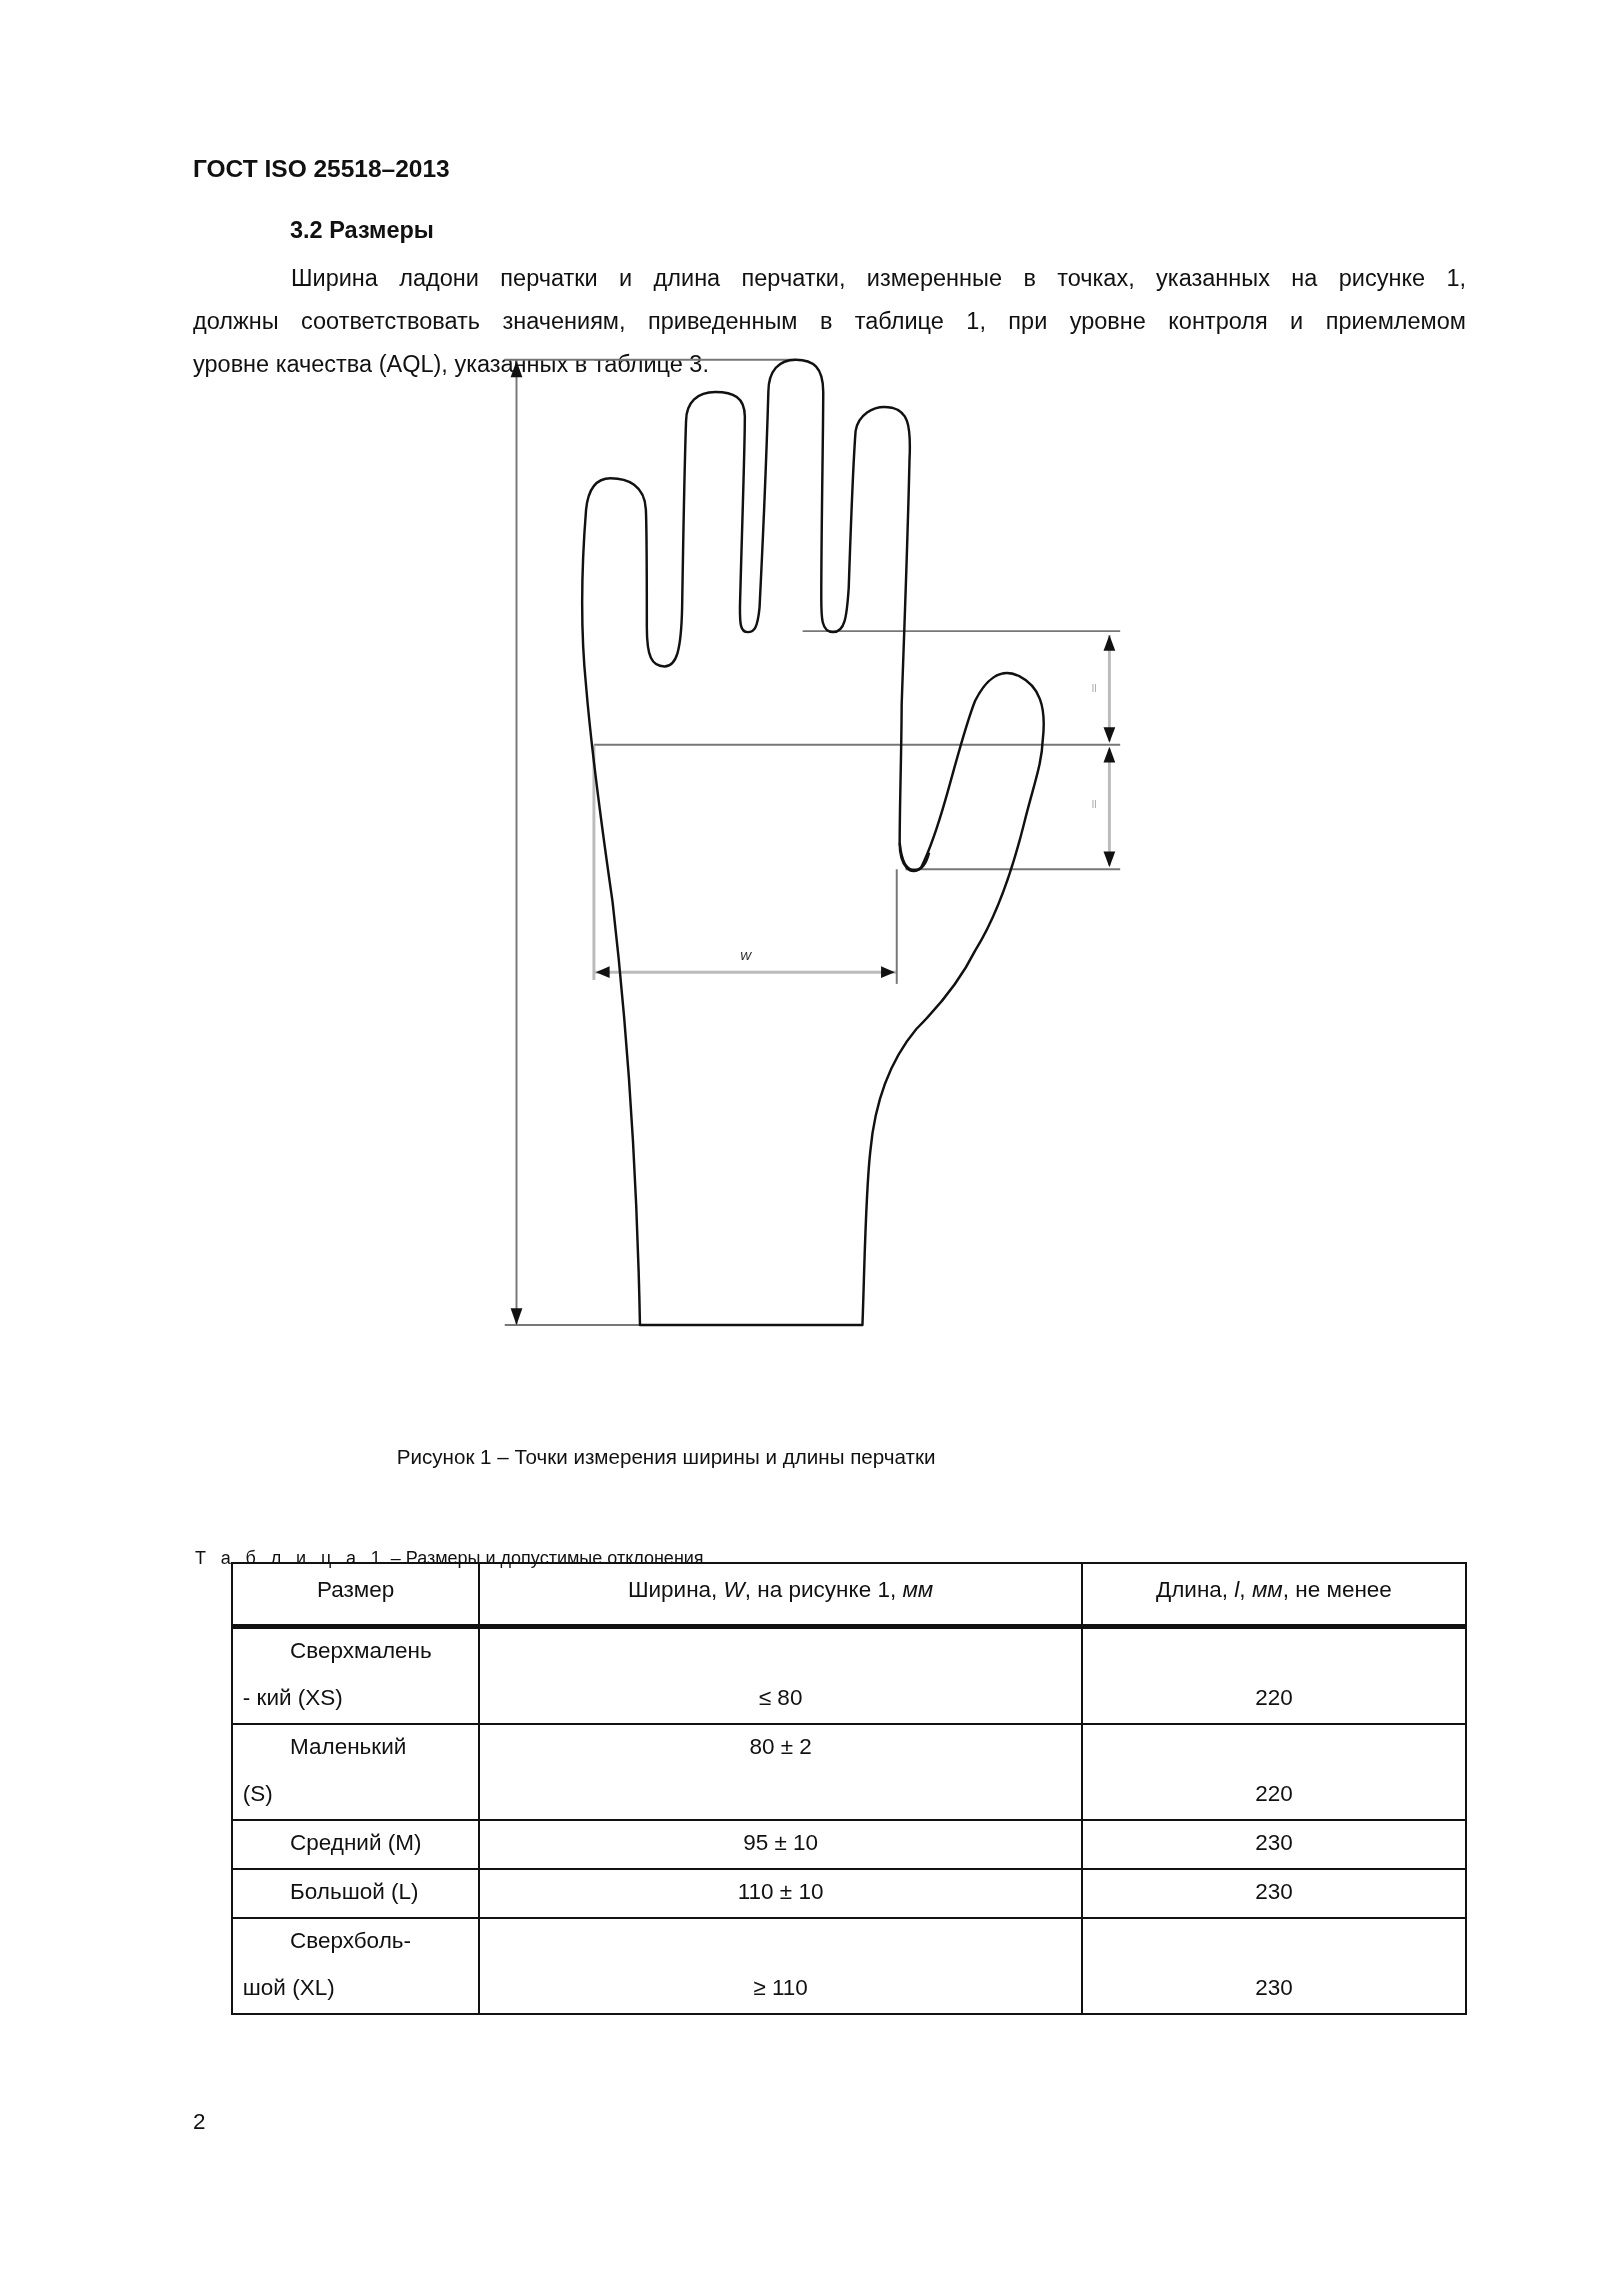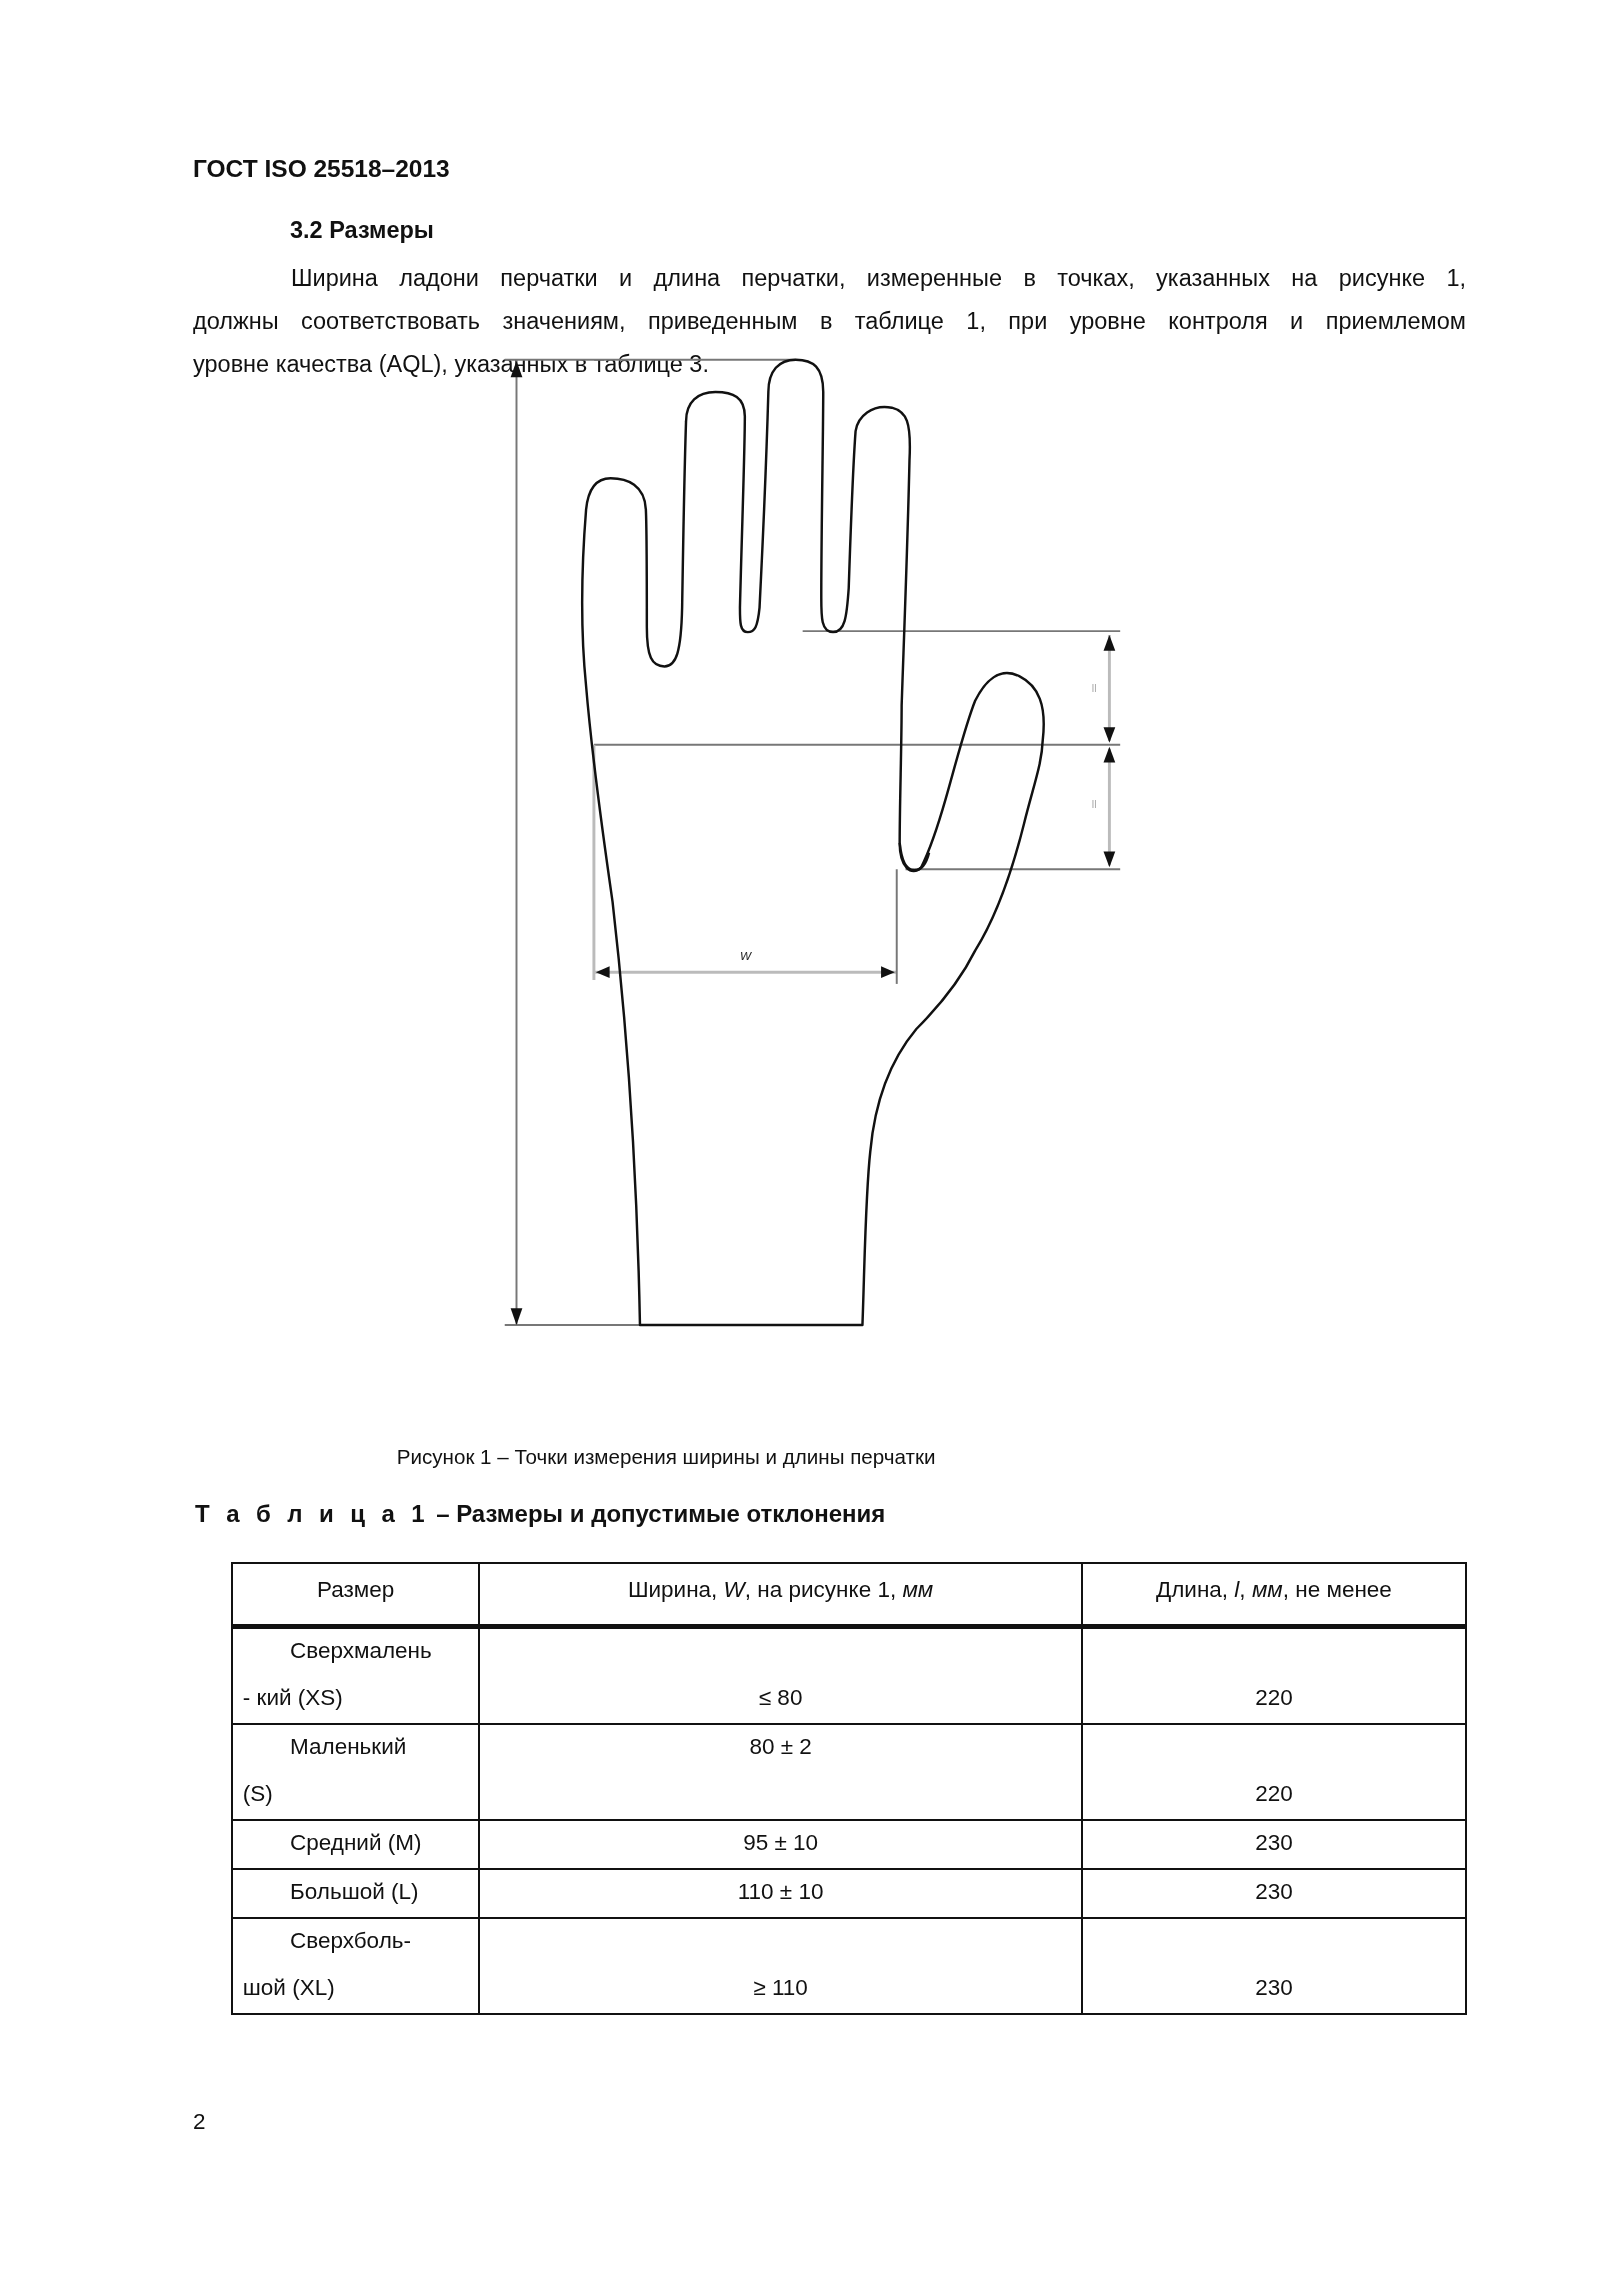--- a/index.html
+++ b/index.html
@@ -9,21 +9,21 @@
   .doc-header { left: 193px; top: 155px; font-size: 24.5px; font-weight: bold; }
   .section-title { left: 290px; top: 217px; font-size: 23.5px; font-weight: bold; }
   .para { position: absolute; left: 193px; top: 257px; width: 1273px;
           font-size: 23.5px; line-height: 43px; text-align: justify; }
   .para .line { display: block; text-align: justify; text-align-last: justify; white-space: normal; }
   .para .line.first { text-indent: 98px; }
   .para .line.last { text-align-last: left; }
   .figure { position: absolute; left: 0; top: 0; width: 1621px; height: 1372px; }
   .fig-caption { left: 0; width: 1293px; top: 1445px; text-align: center; font-size: 20.6px; }
   .fig-caption span { position: relative; left: 19.6px; }
-  .table-title { left: 195px; top: 1500px; font-size: 24px; font-weight: bold; }
+  .table-title { left: 195px; top: 1548px; font-size: 18px; }
   .table-title .sp { letter-spacing: 4.9px; }
   table.sizes { position: absolute; left: 231px; top: 1562px; width: 1236px;
                 border-collapse: collapse; font-size: 22.5px; }
   table.sizes th, table.sizes td { border: 2.9px solid #111; padding: 0; vertical-align: top; }
   table.sizes th { font-weight: normal; height: 47px; text-align: center; vertical-align: top; padding-top: 13px; }
   table.sizes thead tr { border-bottom: 5.9px solid #111; }
   table.sizes thead th { border-bottom: 5.9px solid #111; }
   .c1 { width: 251px; }
   .c2 { width: 663px; }
   .c3 { width: 420px; }

